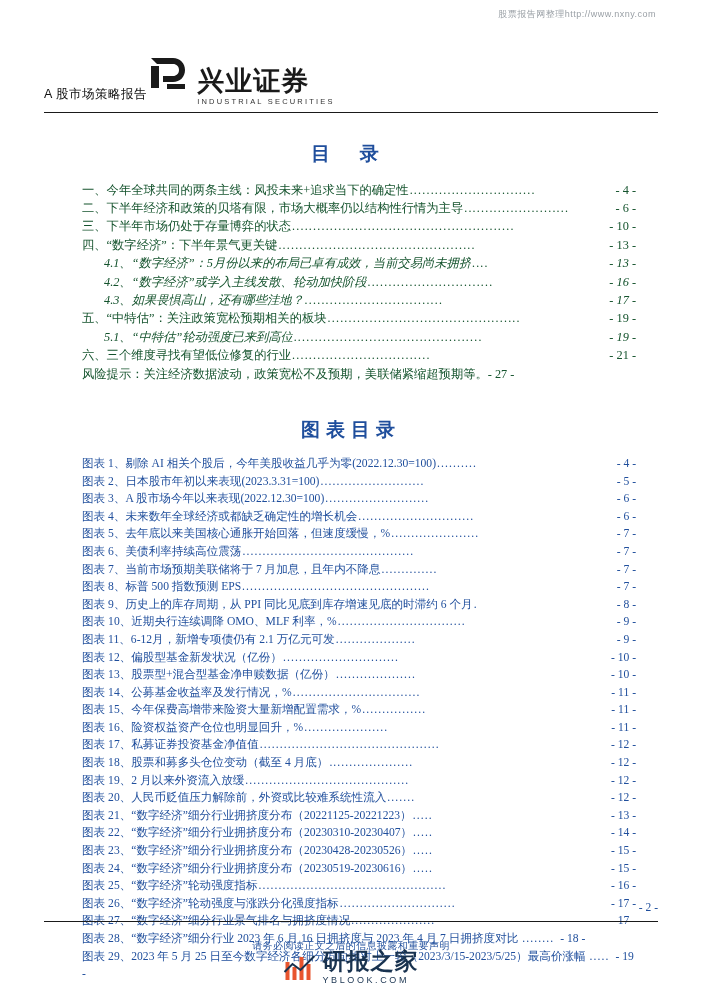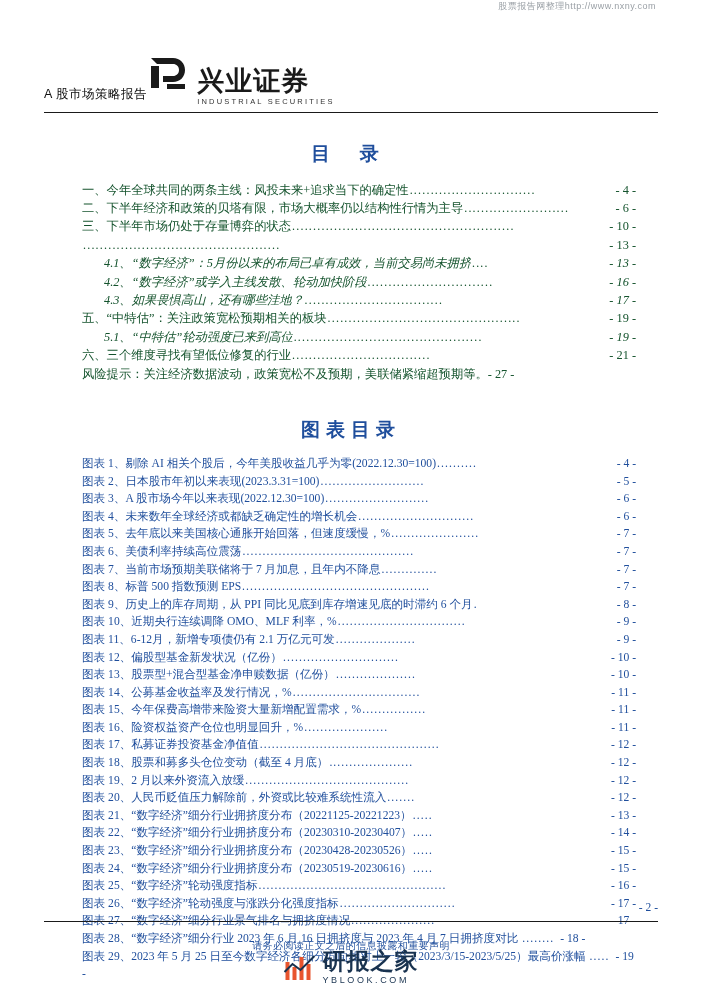--- a/index.html
+++ b/index.html
@@ -17,21 +17,21 @@
   .page {
     position: relative;
     width: 702px;
     height: 991px;
     box-sizing: border-box;
     padding: 0 44px;
   }
   
   .watermark-top {
     position: absolute;
-    top: 0;
+    top: 8px;
     right: 46px;
     font-size: 9px;
     color: #9aa0a6;
     letter-spacing: 0.5px;
     font-family: "Liberation Sans", sans-serif;
   }
   
   .header {
     display: flex;
     align-items: flex-end;
@@ -260,20 +260,21 @@
       <span class="t">二、下半年经济和政策的贝塔有限，市场大概率仍以结构性行情为主导</span>
       <span class="dots">.........................</span>
       <span class="pg">- 6 -</span>
     </div>
     <div class="toc-entry">
       <span class="t">三、下半年市场仍处于存量博弈的状态</span>
       <span class="dots">.....................................................</span>
       <span class="pg">- 10 -</span>
     </div>
     <div class="toc-entry">
+      <span class="t">四、“数字经济”：下半年景气更关键</span>
       <span class="dots">...............................................</span>
       <span class="pg">- 13 -</span>
     </div>
     <div class="toc-entry indent1">
       <span class="t">4.1、“数字经济”：5月份以来的布局已卓有成效，当前交易尚未拥挤</span>
       <span class="dots">....</span>
       <span class="pg">- 13 -</span>
     </div>
     <div class="toc-entry indent1">
       <span class="t">4.2、“数字经济”或学入主线发散、轮动加快阶段</span>

